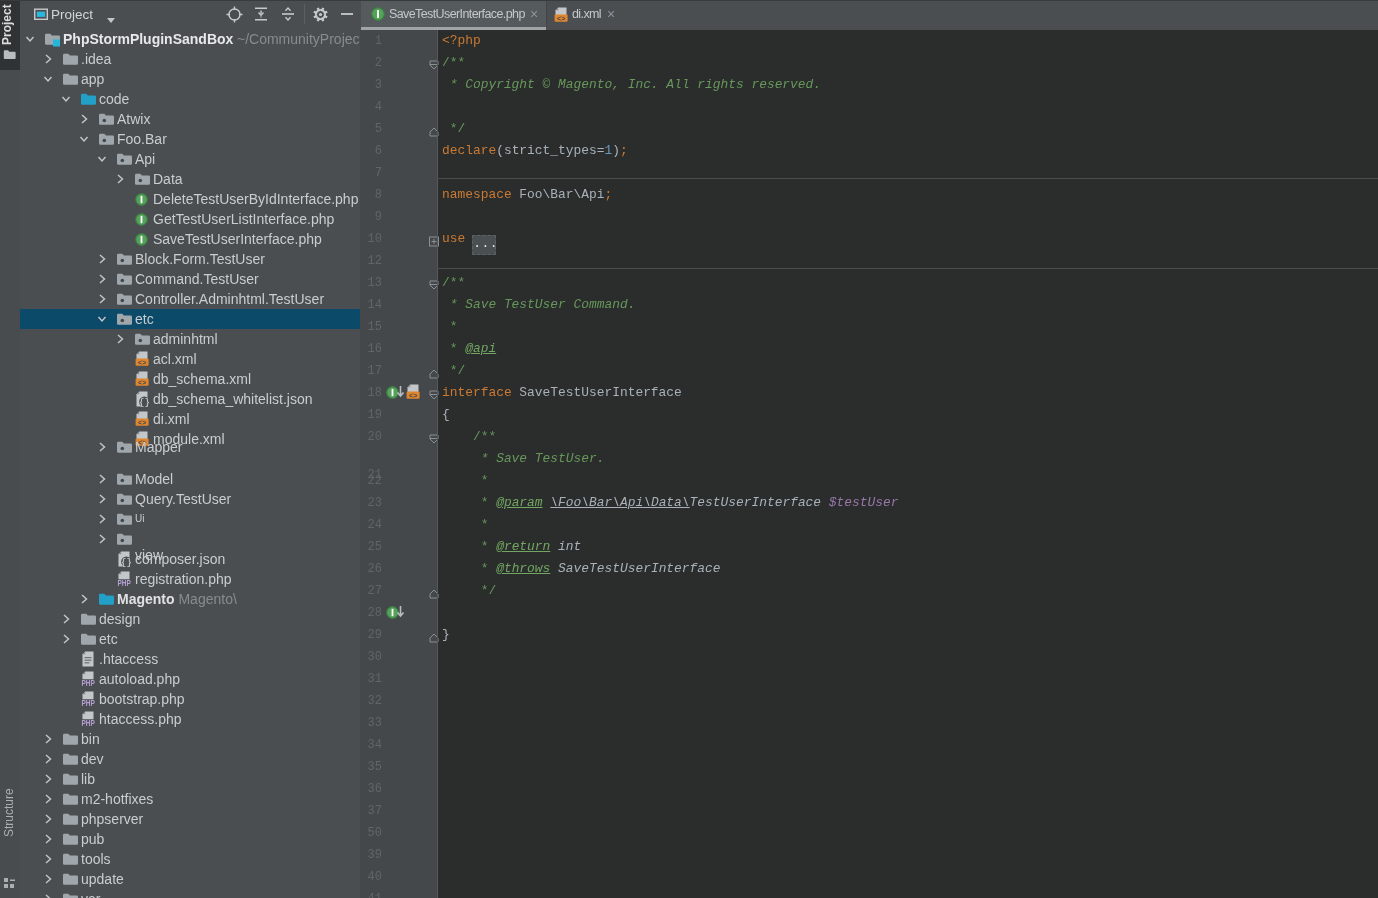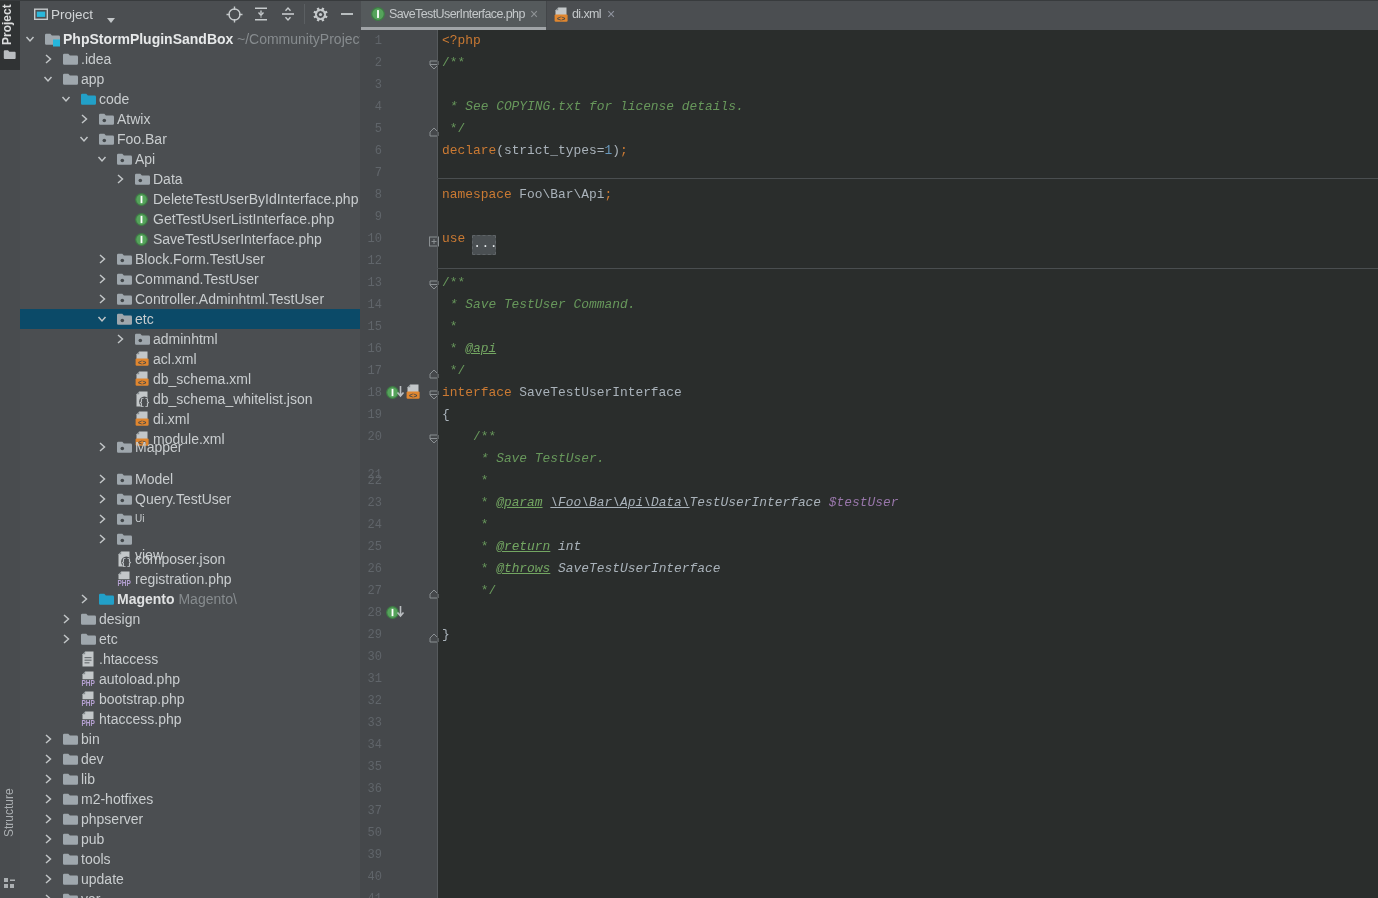--- a/index.html
+++ b/index.html
@@ -585,21 +585,21 @@
         <path d="M1 10 h8 v-4 l-4 -4 l-4 4 z" fill="none" stroke="#8a8f92" stroke-width="1"></path>
       </svg></div>
   <div style="position:absolute;left:77px;top:30px;width:1px;height:868px;background:#565a5d"></div>
 
   <div style="position:absolute;left:77px;top:178px;width:941px;height:1px;background:#4a4e50"></div>
   <div style="position:absolute;left:77px;top:268px;width:941px;height:1px;background:#4a4e50"></div>
 
   <div class="mono" style="position:absolute;left:82px;top:0;width:936px;height:898px;font-size:12.9px;color:#a9b2ba">
       <div style="position:absolute;left:0;top:30px;height:22px;line-height:22px;white-space:pre"><span style="color:#cb7a33">&lt;?php</span></div>
       <div style="position:absolute;left:0;top:52px;height:22px;line-height:22px;white-space:pre"><span style="color:#67975b">/**</span></div>
-      <div style="position:absolute;left:0;top:96px;height:22px;line-height:22px;white-space:pre"><span style="color:#67975b;font-style:italic">&nbsp;* See COPYING.txt for license details.</span></div>
+      <div style="position:absolute;left:0;top:74px;height:22px;line-height:22px;white-space:pre"><span style="color:#67975b;font-style:italic">&nbsp;* Copyright © Magento, Inc. All rights reserved.</span></div>
       <div style="position:absolute;left:0;top:118px;height:22px;line-height:22px;white-space:pre"><span style="color:#67975b">&nbsp;*/</span></div>
       <div style="position:absolute;left:0;top:140px;height:22px;line-height:22px;white-space:pre"><span style="color:#cb7a33">declare</span>(strict_types=<span style="color:#6897bb">1</span>)<span style="color:#cb7a33">;</span></div>
       <div style="position:absolute;left:0;top:184px;height:22px;line-height:22px;white-space:pre"><span style="color:#cb7a33">namespace</span> Foo\Bar\Api<span style="color:#cb7a33">;</span></div>
       <div style="position:absolute;left:0;top:228px;height:22px;line-height:22px;white-space:pre"><span style="color:#cb7a33">use</span><span style="display:inline-block;box-sizing:border-box;background:#4a4f52;border:1px dashed #5f6467;border-radius:1px;width:24px;height:20px;margin-left:7px;color:#e2e6e8;line-height:16px;text-align:center;font-size:13px;letter-spacing:0.5px;vertical-align:-5px">...</span></div>
       <div style="position:absolute;left:0;top:272px;height:22px;line-height:22px;white-space:pre"><span style="color:#67975b">/**</span></div>
       <div style="position:absolute;left:0;top:294px;height:22px;line-height:22px;white-space:pre"><span style="color:#67975b;font-style:italic">&nbsp;* Save TestUser Command.</span></div>
       <div style="position:absolute;left:0;top:316px;height:22px;line-height:22px;white-space:pre"><span style="color:#67975b">&nbsp;*</span></div>
       <div style="position:absolute;left:0;top:338px;height:22px;line-height:22px;white-space:pre"><span style="color:#67975b">&nbsp;* </span><span style="color:#73a662;font-style:italic;text-decoration:underline">@api</span></div>
       <div style="position:absolute;left:0;top:360px;height:22px;line-height:22px;white-space:pre"><span style="color:#67975b">&nbsp;*/</span></div>
       <div style="position:absolute;left:0;top:382px;height:22px;line-height:22px;white-space:pre"><span style="color:#cb7a33">interface</span> SaveTestUserInterface</div>

